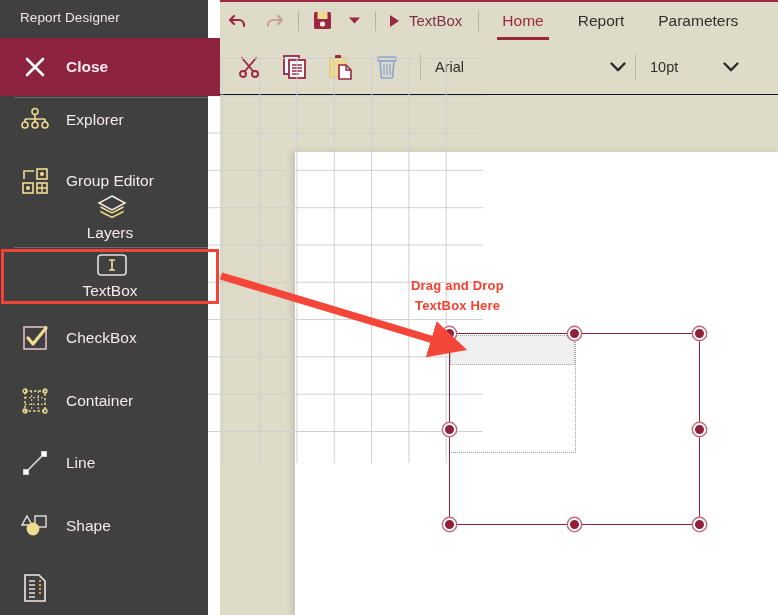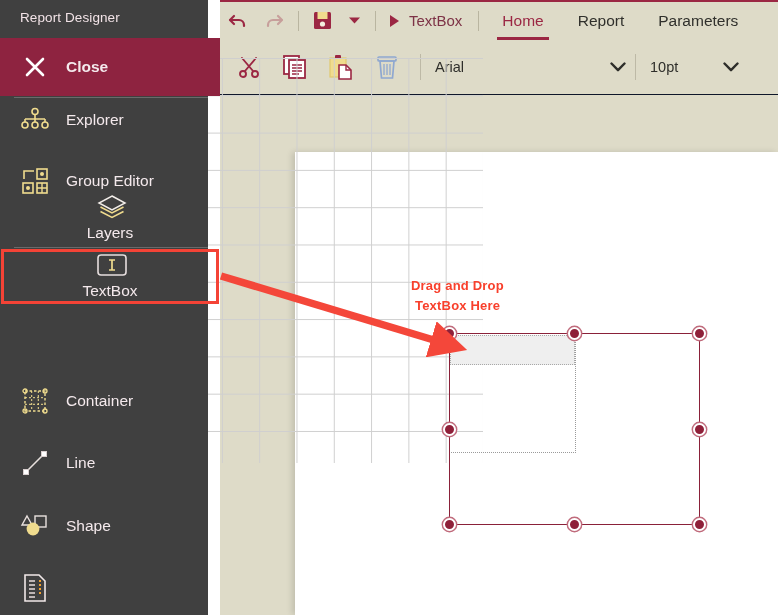--- a/index.html
+++ b/index.html
@@ -248,20 +248,29 @@
       <span class="side-icon">
         <svg width="30" height="22" viewBox="0 0 30 22">
           <rect x="1" y="1" width="28" height="20" rx="3" fill="none" stroke="#e6dede" stroke-width="1.6"></rect>
           <path d="M12 6 H18 M15 6 V16 M12 16 H18" stroke="#f0dc8e" stroke-width="1.7" fill="none"></path>
         </svg>
       </span>
       <span class="side-label">TextBox</span>
     </div>
     <div id="textbox-highlight"></div>
 
+    <div class="side-item" style="top:309px;">
+      <span class="side-icon">
+        <svg width="26" height="26" viewBox="0 0 26 26">
+          <rect x="2" y="2" width="22" height="22" fill="none" stroke="#d7b8bf" stroke-width="1.7"></rect>
+          <path d="M6 13 L11 19 L24 3" fill="none" stroke="#f0dc8e" stroke-width="3.2" stroke-linecap="round" stroke-linejoin="round"></path>
+        </svg>
+      </span>
+      <span class="side-label">CheckBox</span>
+    </div>
 
     <div class="side-item" style="top:372px;">
       <span class="side-icon">
         <svg width="26" height="26" viewBox="0 0 26 26">
           <rect x="3" y="3" width="20" height="20" fill="none" stroke="#f0dc8e" stroke-width="1.4" stroke-dasharray="2.5 2"></rect>
           <path d="M9.7 3 V23 M16.3 3 V23 M3 9.7 H23 M3 16.3 H23" stroke="#f0dc8e" stroke-width="1" stroke-dasharray="2 2"></path>
           <circle cx="3" cy="3" r="2" fill="none" stroke="#f0dc8e" stroke-width="1.3"></circle>
           <circle cx="23" cy="3" r="2" fill="none" stroke="#f0dc8e" stroke-width="1.3"></circle>
           <circle cx="3" cy="23" r="2" fill="none" stroke="#f0dc8e" stroke-width="1.3"></circle>
           <circle cx="23" cy="23" r="2" fill="none" stroke="#f0dc8e" stroke-width="1.3"></circle>

